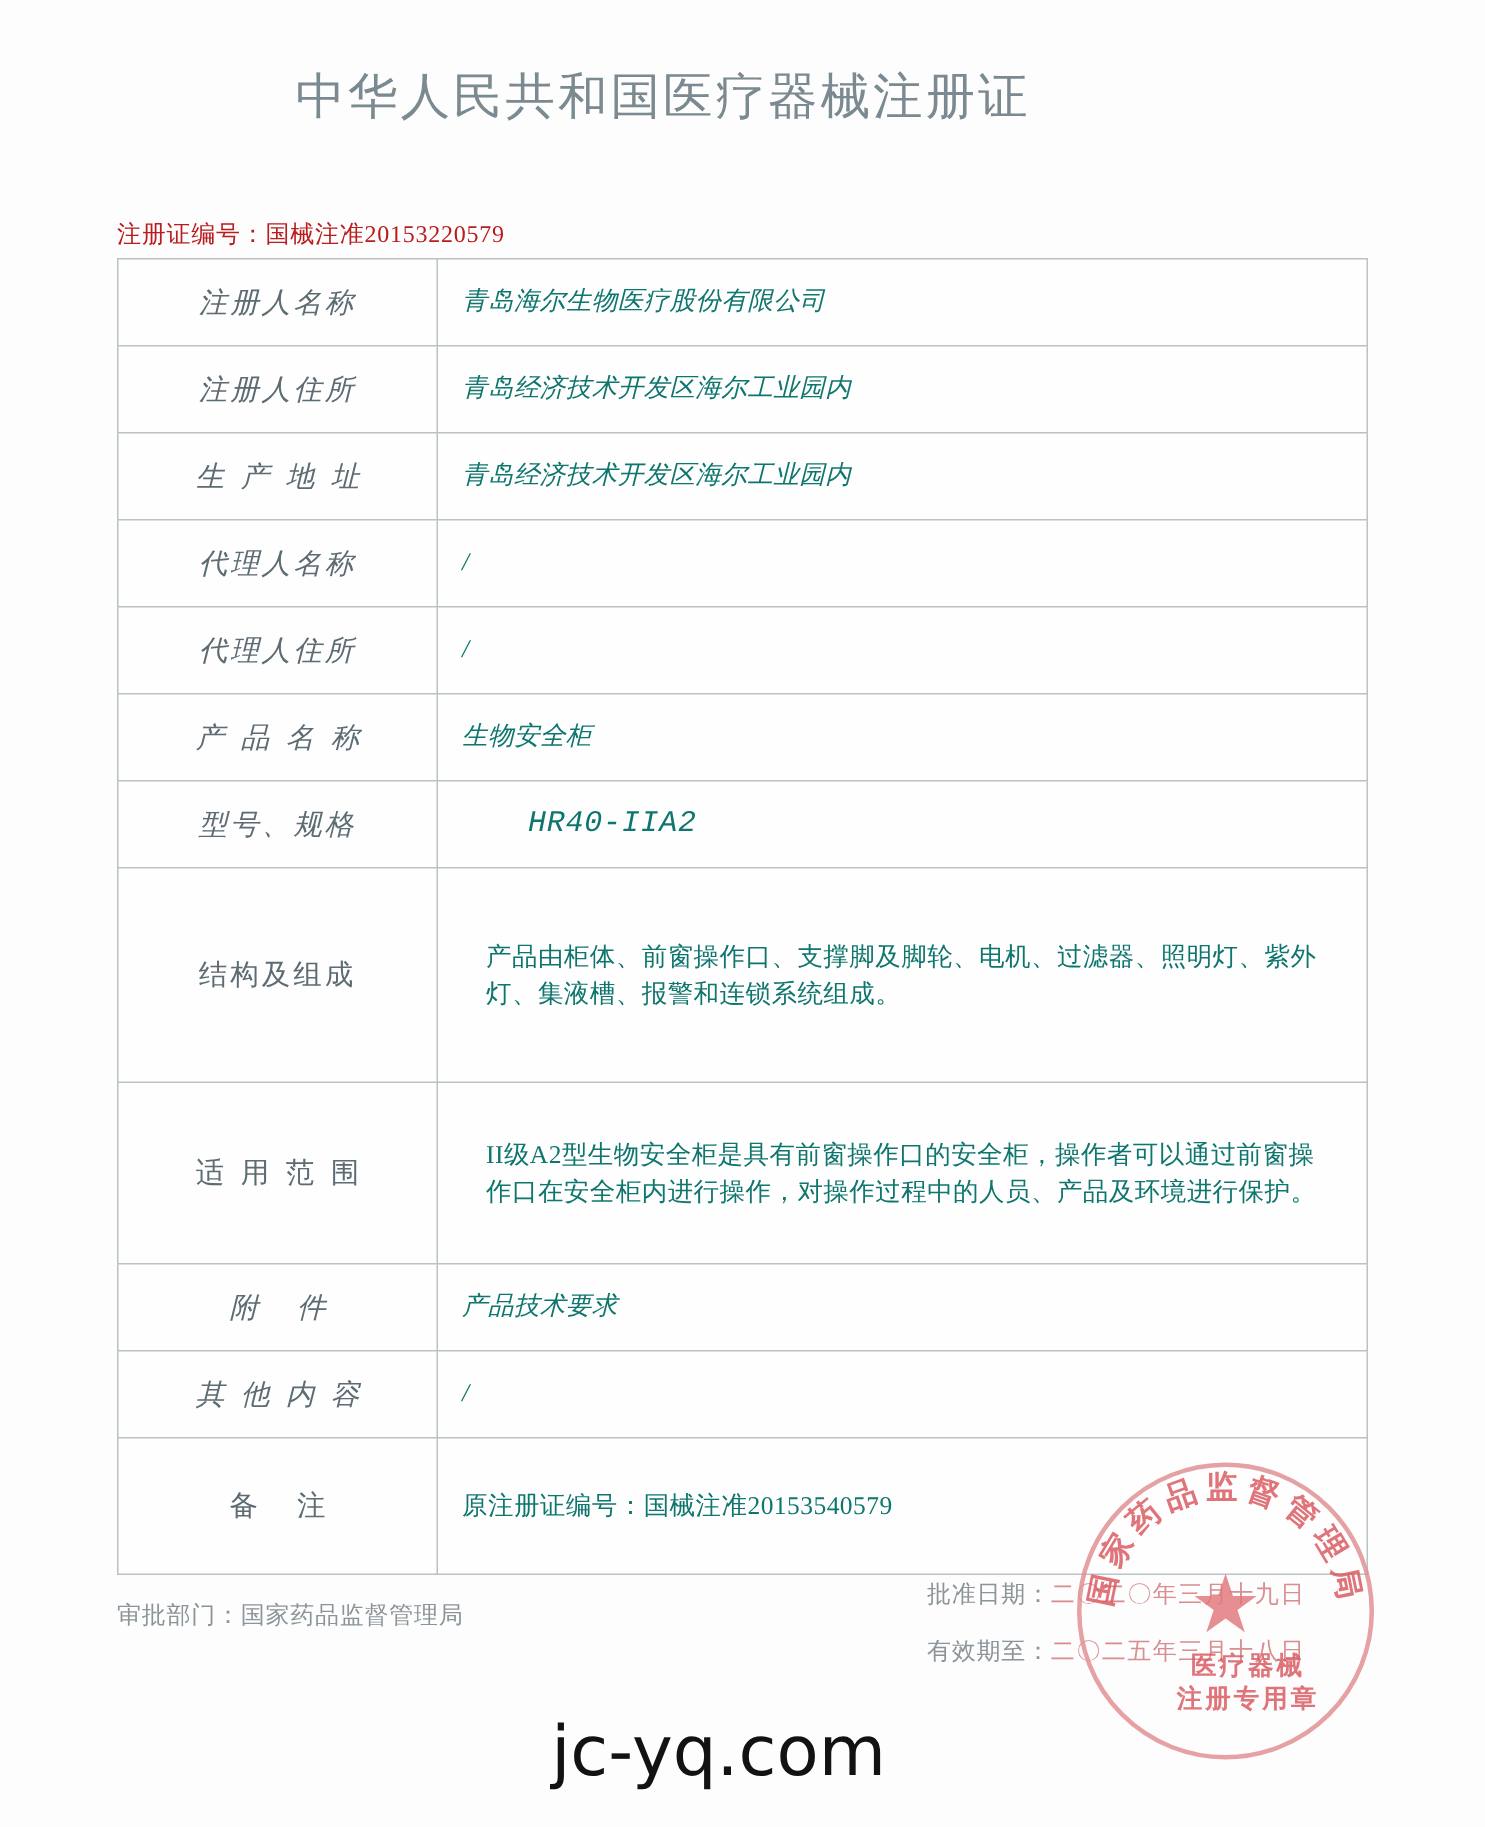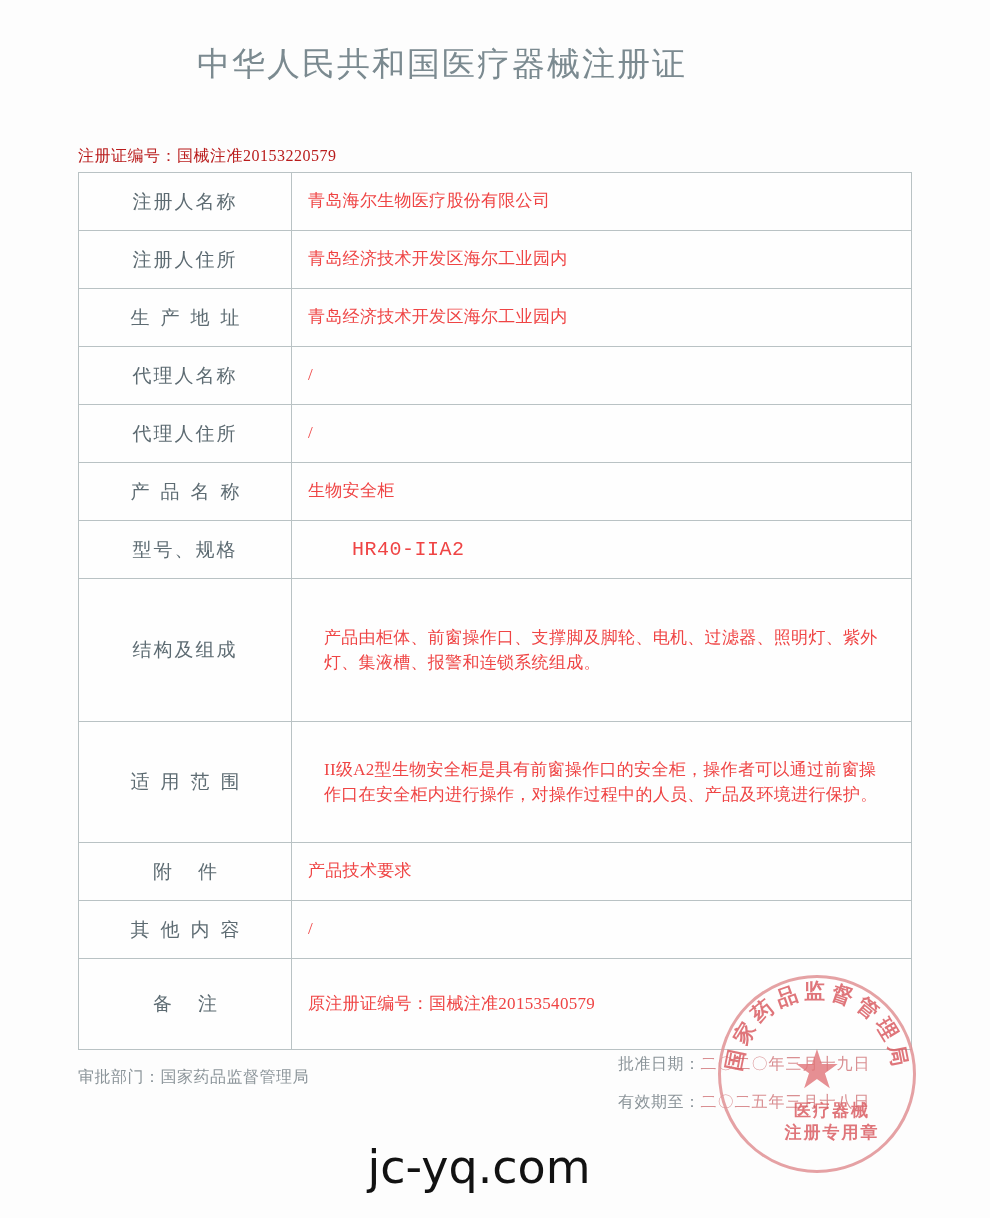--- a/index.html
+++ b/index.html
@@ -64,25 +64,25 @@
     text-align: center;
     font-size: 19px;
     color: #5d6b72;
     letter-spacing: 1px;
     padding: 0 6px;
     font-family: "Liberation Serif", "DejaVu Serif", serif;
   }
   .cert-table td.value-cell {
     padding: 0 0 0 16px;
     font-size: 17px;
-    color: #ef4444;
+    color: #0f766e;
     line-height: 1.45;
     letter-spacing: 0.3px;
   }
-  .cert-table tr.r-single td { height: 57px; }
+  .cert-table tr.r-single td { height: 57px; font-style: italic; }
   .cert-table tr.r-tall td   { height: 142px; }
   .cert-table tr.r-tall2 td  { height: 120px; }
   .cert-table tr.r-note td   { height: 90px; }
 
   .label-spread {
     display: inline-block;
     letter-spacing: 11px;
     text-indent: 11px;
   }
   .label-spread-wide {

